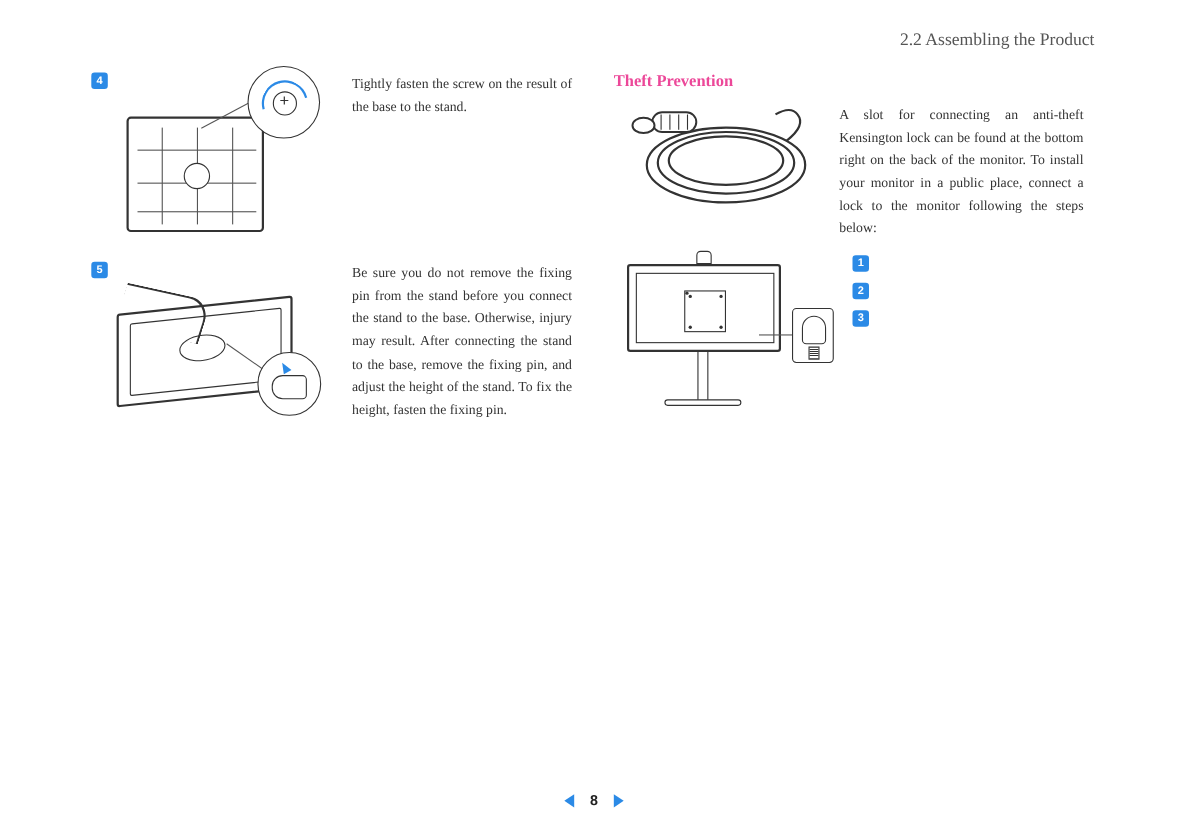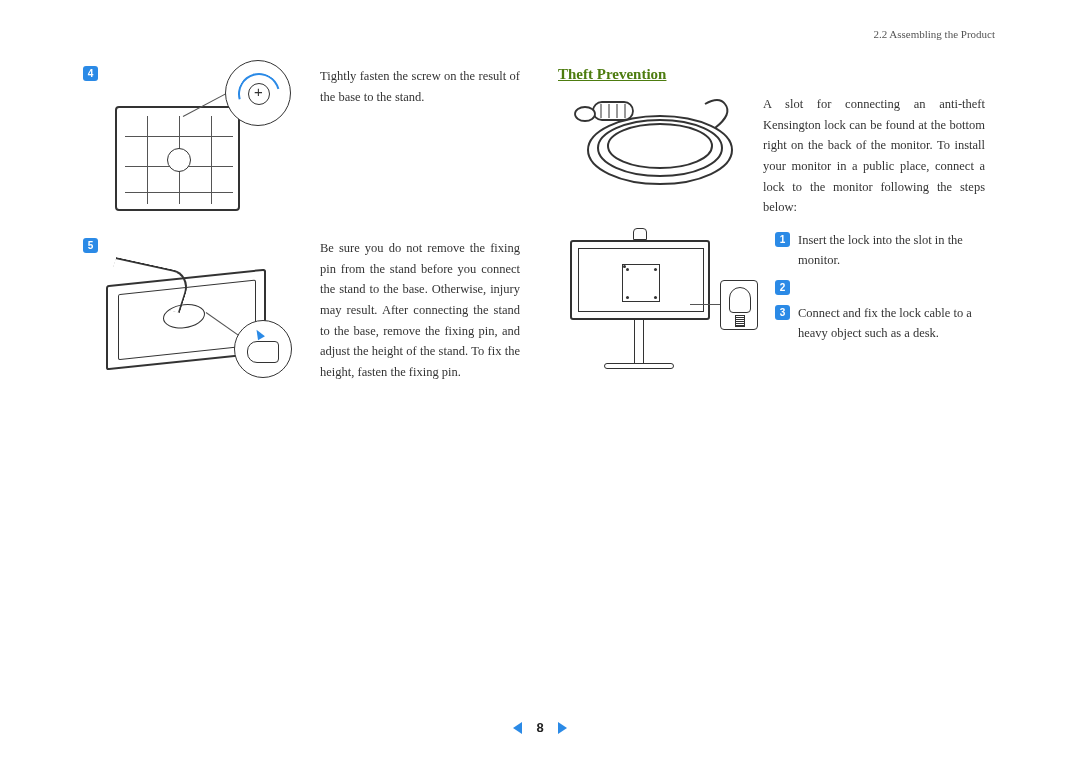--- a/index.html
+++ b/index.html
@@ -8,39 +8,38 @@
     height: 763px;
     font-family: Georgia, 'Times New Roman', serif;
     background: #fff;
     position: relative;
     color: #333;
   }
   .header {
     position: absolute;
     top: 28px;
     right: 85px;
-    font-size: 11px;
+    font-size: 16px;
     color: #555;
   }
   .col {
     position: absolute;
     font-size: 12.5px;
     line-height: 1.65;
     text-align: justify;
   }
   .col1-text { left: 320px; top: 66px; width: 200px; }
   .col1-text2 { left: 320px; top: 238px; width: 200px; }
   .col2-heading {
     position: absolute;
     left: 558px;
     top: 66px;
     font-size: 15px;
     font-weight: bold;
-    color: #4d7c0f;
-    text-decoration: underline;
+    color: #ec4899;
   }
   .col2-text { left: 763px; top: 94px; width: 222px; }
   .numbadge {
     display: inline-flex;
     align-items: center;
     justify-content: center;
     width: 15px;
     height: 15px;
     background: #2b8ae6;
     color: #fff;
@@ -374,28 +373,26 @@
     <div class="lock-cyl"></div>
     <div class="lock-screw"></div>
   </div>
 </div>
 
 <div class="col col2-text">A slot for connecting an anti-theft Kensington lock can be found at the bottom right on the back of the monitor. To install your monitor in a public place, connect a lock to the monitor following the steps below:</div>
 
 <div class="ol-list">
   <div class="ol-item">
     <span class="numbadge">1</span>
-    <span class="txt">Insert the lock into the slot in the monitor.</span>
   </div>
   <div class="ol-item">
     <span class="numbadge">2</span>
   </div>
   <div class="ol-item">
     <span class="numbadge">3</span>
-    <span class="txt">Connect and fix the lock cable to a heavy object such as a desk.</span>
   </div>
 </div>
 
 <div class="pager">
   <div class="arrow prev"></div>
   <div class="num">8</div>
   <div class="arrow next"></div>
 </div>
 
 </body></html>

